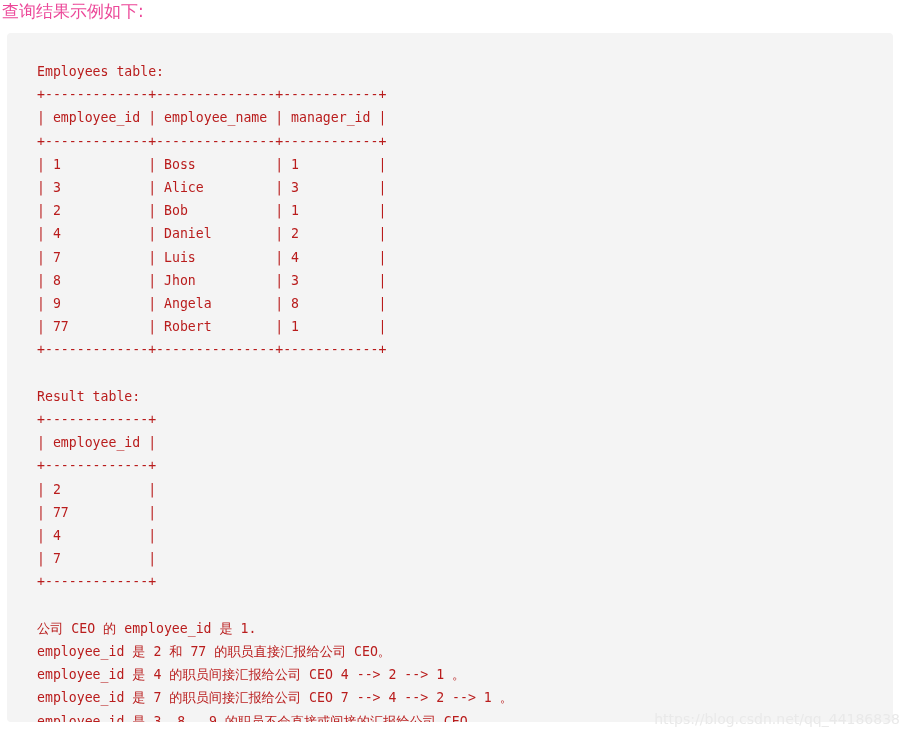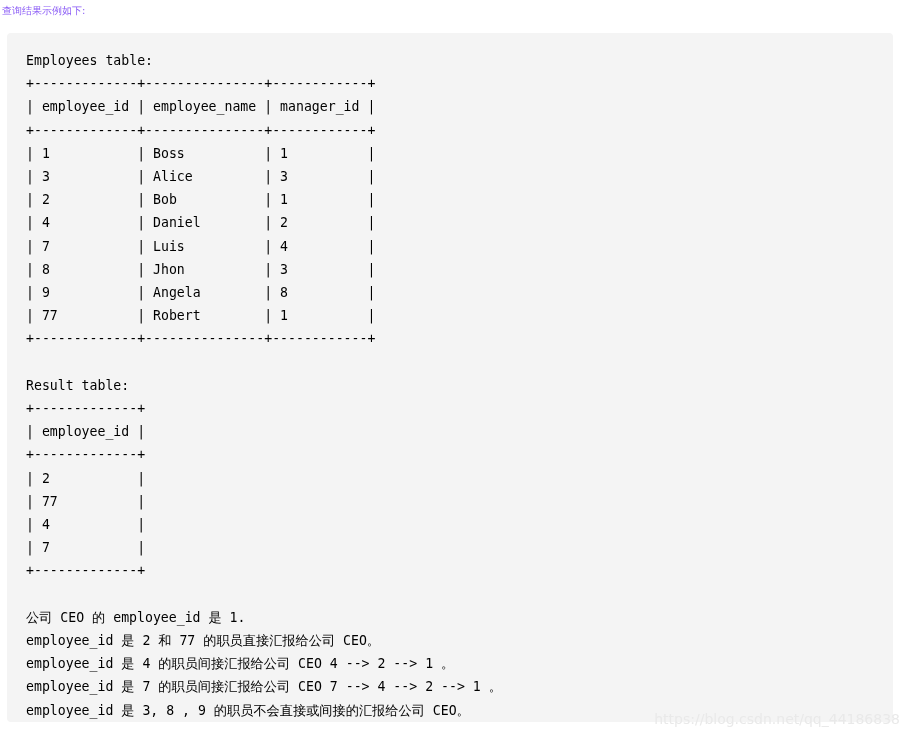--- a/index.html
+++ b/index.html
@@ -20,46 +20,46 @@
     position: relative;
     width: 912px;
     height: 732px;
   }
 
   .intro-line {
     position: absolute;
     left: 2px;
     top: 1px;
     font-family: "DejaVu Sans", "Liberation Sans", sans-serif;
-    font-size: 10px;
+    font-size: 17px;
     line-height: 20px;
-    color: #8b5cf6;
+    color: #ec4899;
     white-space: pre;
   }
 
   .code-block {
     position: absolute;
     left: 7px;
     top: 33px;
     width: 886px;
     height: 689px;
     background: #f4f4f4;
     border-radius: 4px;
     box-sizing: border-box;
     padding: 12px 15px 10px 15px;
     overflow: hidden;
   }
 
   .code-pre {
-    margin: 4px;
+    margin: 15px;
     padding: 0;
     font-family: "DejaVu Sans Mono", "Liberation Mono", monospace;
     font-size: 13.2px;
     line-height: 23.2px;
-    color: #000000;
+    color: #b91c1c;
     white-space: pre;
     letter-spacing: 0px;
     tab-size: 4;
   }
 
   .code-line {
     display: block;
     white-space: pre;
     min-height: 23.2px;
   }

